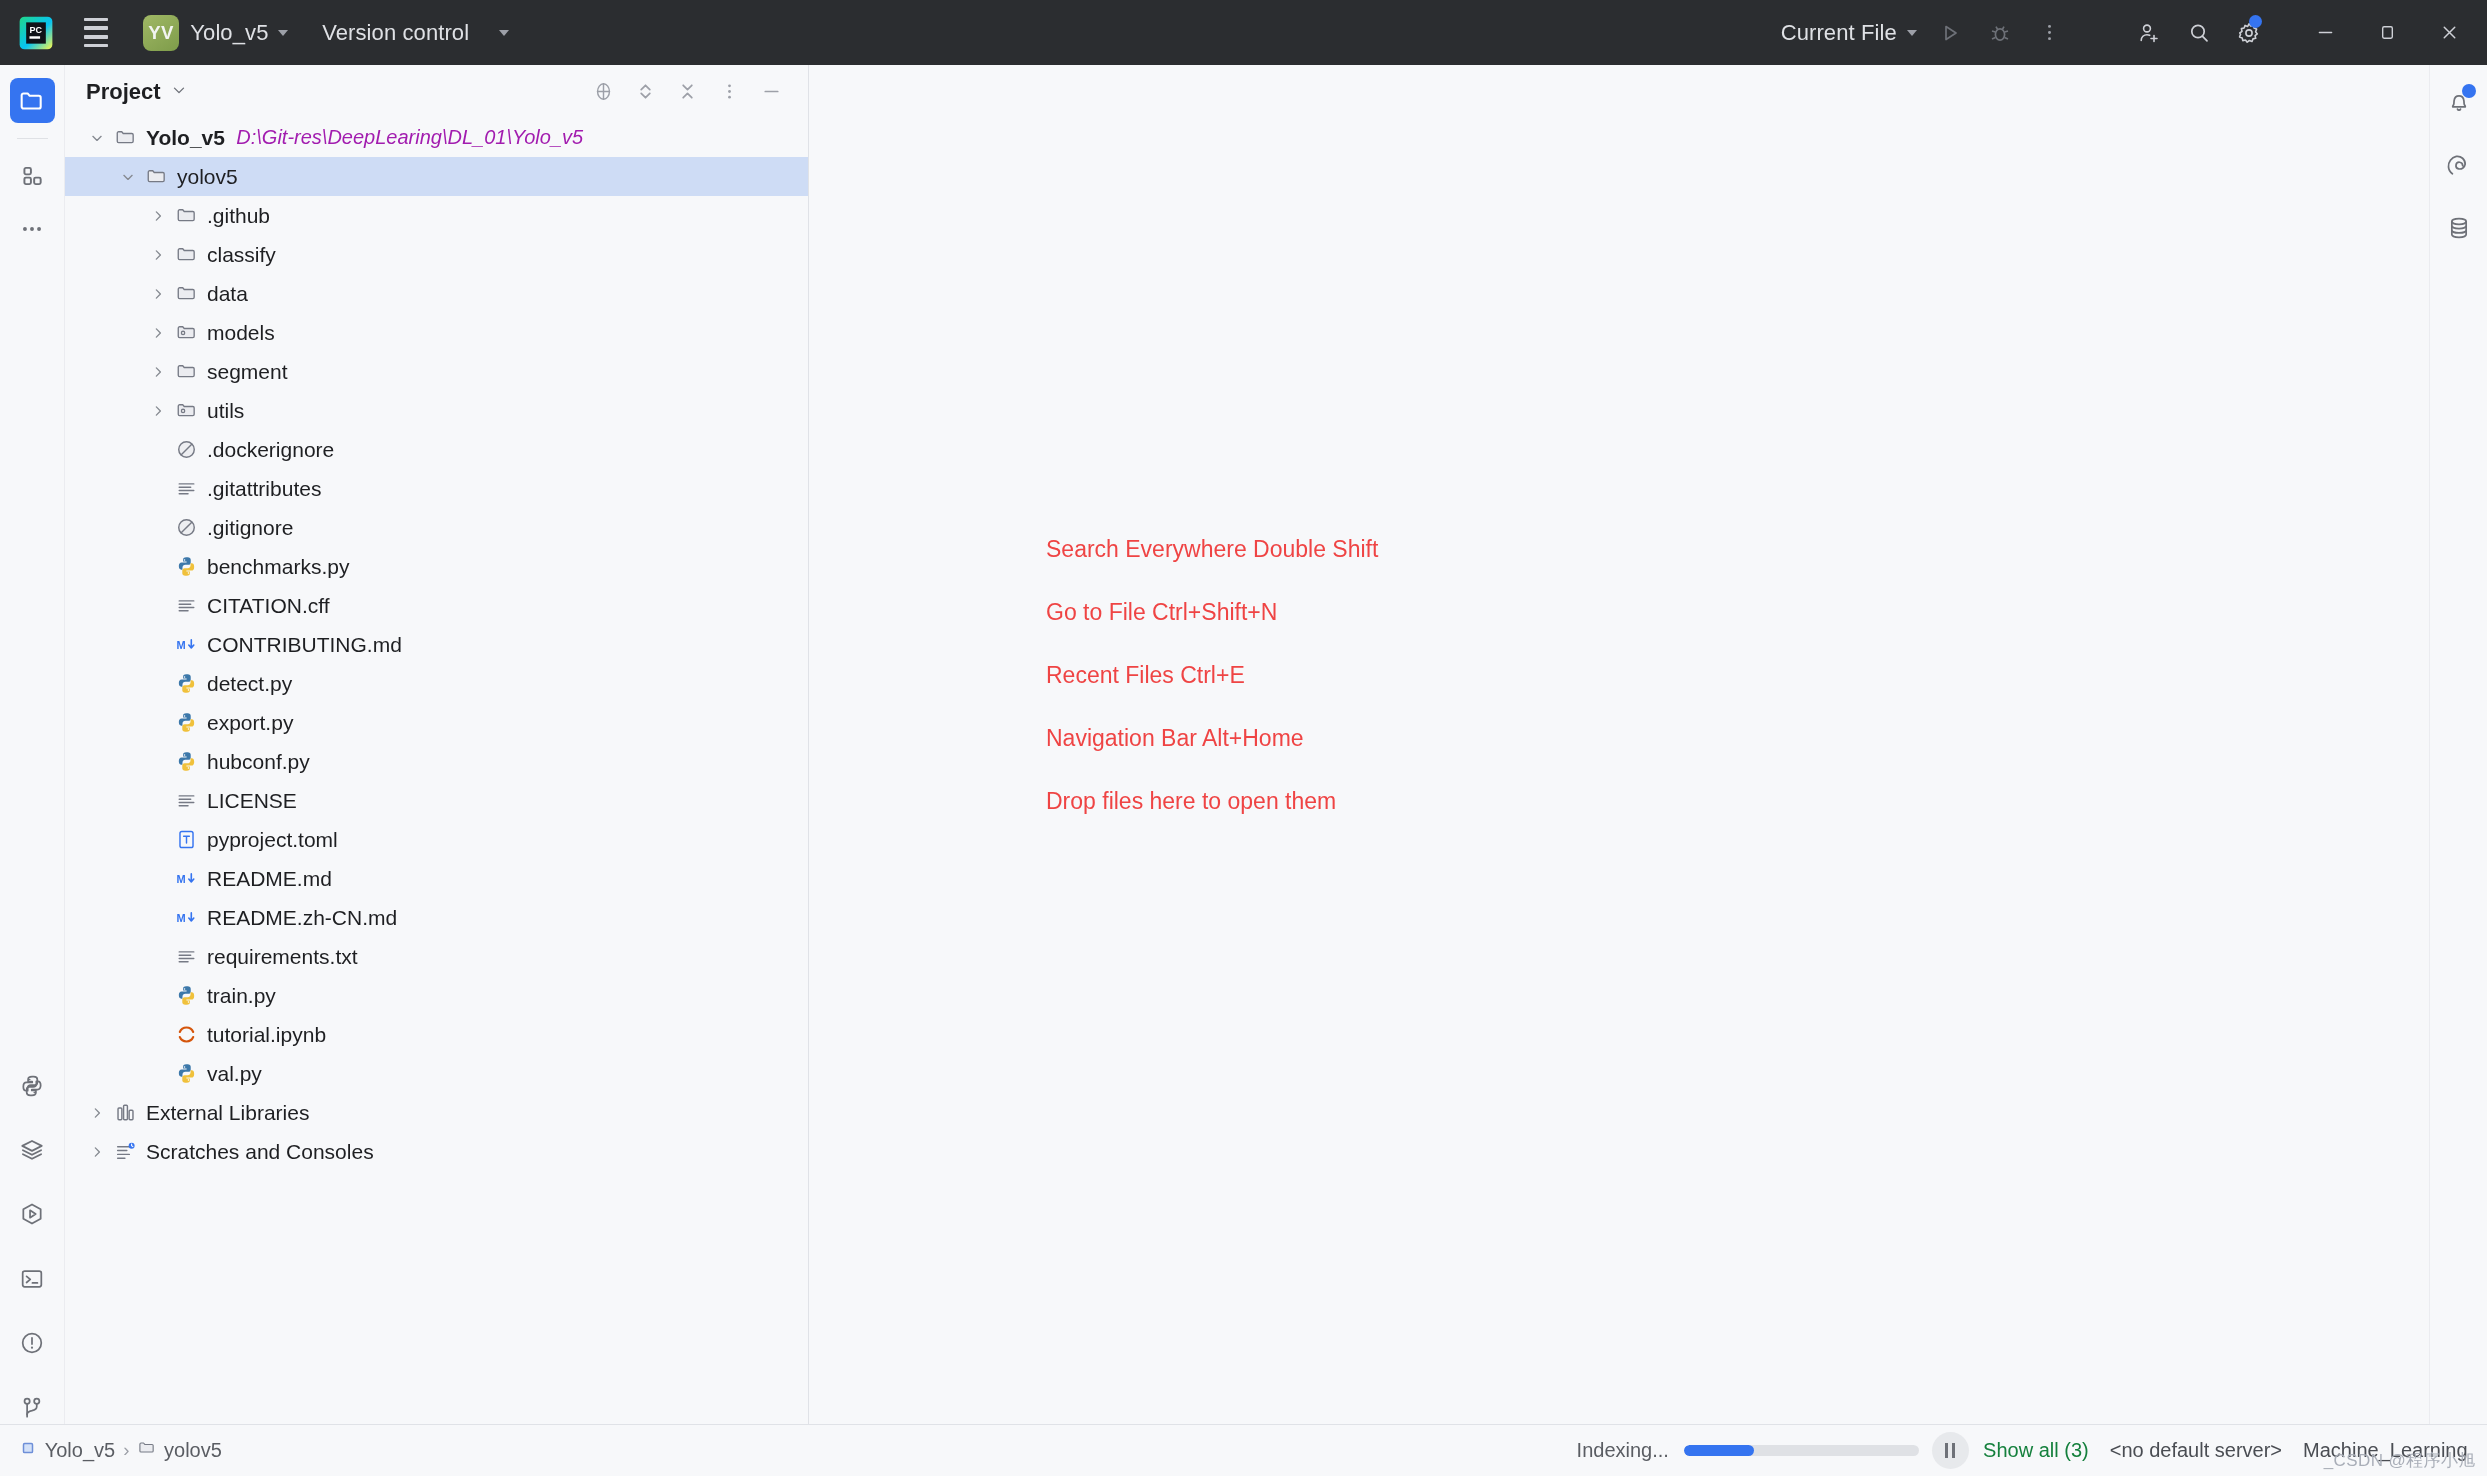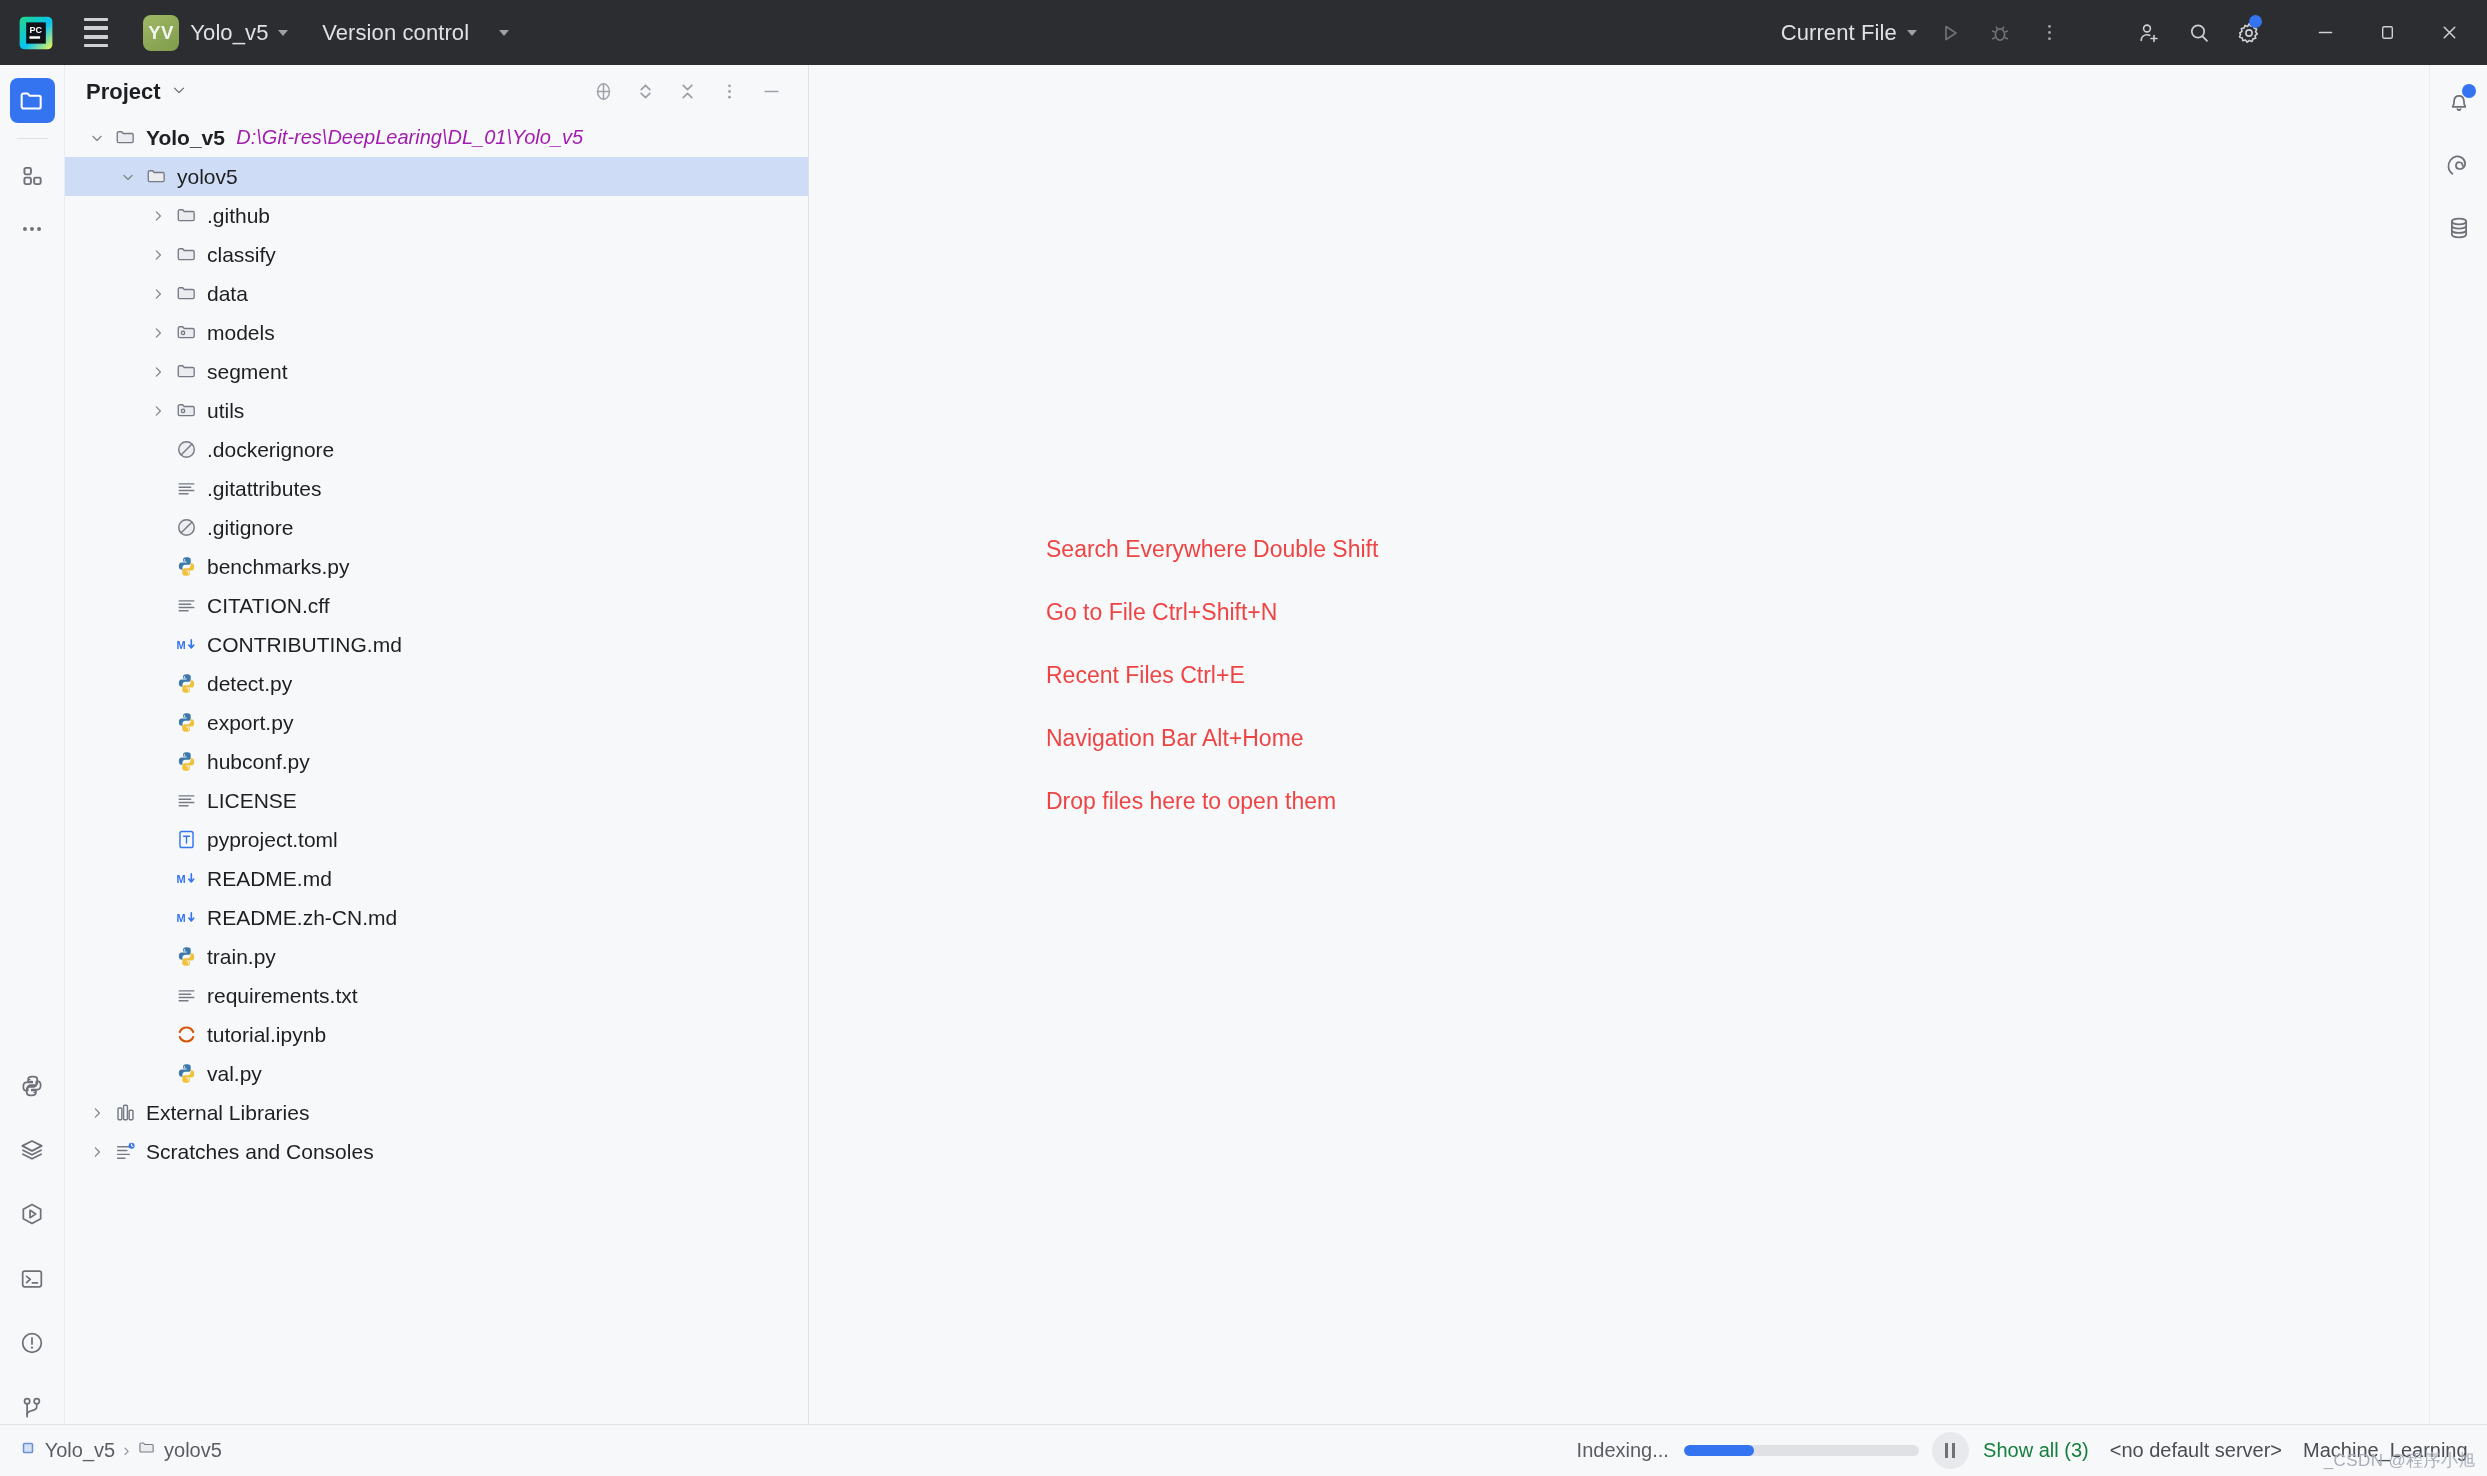--- a/index.html
+++ b/index.html
@@ -601,38 +601,38 @@
             <text x="1.5" y="16.4" font-family="Liberation Sans, sans-serif" font-size="11.5" font-weight="700" fill="#3574F0">M</text>
             <path d="M17 7.2 V15 M14.4 12.6 17 15.6 19.6 12.6" fill="none" stroke="#3574F0" stroke-width="1.7" stroke-linecap="round" stroke-linejoin="round"></path>
           </svg>
         </span>
         <span class="tlabel">README.zh-CN.md</span>
       </div>
       <div class="trow">
         <span style="width: 79px; min-width: 79px;"></span>
         <span class="twist"></span>
         <span class="ticon">
+          <svg width="23" height="23" viewBox="0 0 24 24" fill="none" stroke="#767A85" stroke-width="1.5">
+            <path d="M4.4 7.2 H19.6 M4.4 10.6 H16.4 M4.4 14 H19.6 M4.4 17.4 H13.6" stroke-linecap="round"></path>
+          </svg>
+        </span>
+        <span class="tlabel">requirements.txt</span>
+      </div>
+      <div class="trow">
+        <span style="width: 79px; min-width: 79px;"></span>
+        <span class="twist"></span>
+        <span class="ticon">
           <svg width="23" height="23" viewBox="0 0 24 24">
             <path d="M11.9 2.4c-2.7 0-3.5 1.1-3.5 2.6v1.9h3.7v.8H6.8C5.1 7.7 4 8.9 4 11.6s1 3.7 2.5 3.7h1.3v-2.2c0-1.6 1.3-2.9 2.9-2.9h3.3c1.5 0 2.4-1.1 2.4-2.5V5c0-1.4-1.1-2.6-3.2-2.6z" fill="#3C78AA"></path>
             <path d="M12.1 21.6c2.7 0 3.5-1.1 3.5-2.6v-1.9h-3.7v-.8h5.3c1.7 0 2.8-1.2 2.8-3.9s-1-3.7-2.5-3.7h-1.3v2.2c0 1.6-1.3 2.9-2.9 2.9H10c-1.5 0-2.4 1.1-2.4 2.5V19c0 1.4 1.1 2.6 3.2 2.6z" fill="#F0C13B"></path>
             <circle cx="9.9" cy="5.2" r=".85" fill="#fff"></circle>
             <circle cx="14.1" cy="18.8" r=".85" fill="#fff"></circle>
           </svg>
         </span>
         <span class="tlabel">train.py</span>
-      </div>
-      <div class="trow">
-        <span style="width: 79px; min-width: 79px;"></span>
-        <span class="twist"></span>
-        <span class="ticon">
-          <svg width="23" height="23" viewBox="0 0 24 24" fill="none" stroke="#767A85" stroke-width="1.5">
-            <path d="M4.4 7.2 H19.6 M4.4 10.6 H16.4 M4.4 14 H19.6 M4.4 17.4 H13.6" stroke-linecap="round"></path>
-          </svg>
-        </span>
-        <span class="tlabel">requirements.txt</span>
       </div>
       <div class="trow">
         <span style="width: 79px; min-width: 79px;"></span>
         <span class="twist"></span>
         <span class="ticon">
           <svg width="23" height="23" viewBox="0 0 24 24" fill="none" stroke="#D5550B" stroke-width="2.2">
             <path d="M5 9.4a7.6 7.6 0 0 1 14 0" stroke-linecap="round"></path>
             <path d="M5 14.6a7.6 7.6 0 0 0 14 0" stroke-linecap="round"></path>
           </svg>
         </span>

